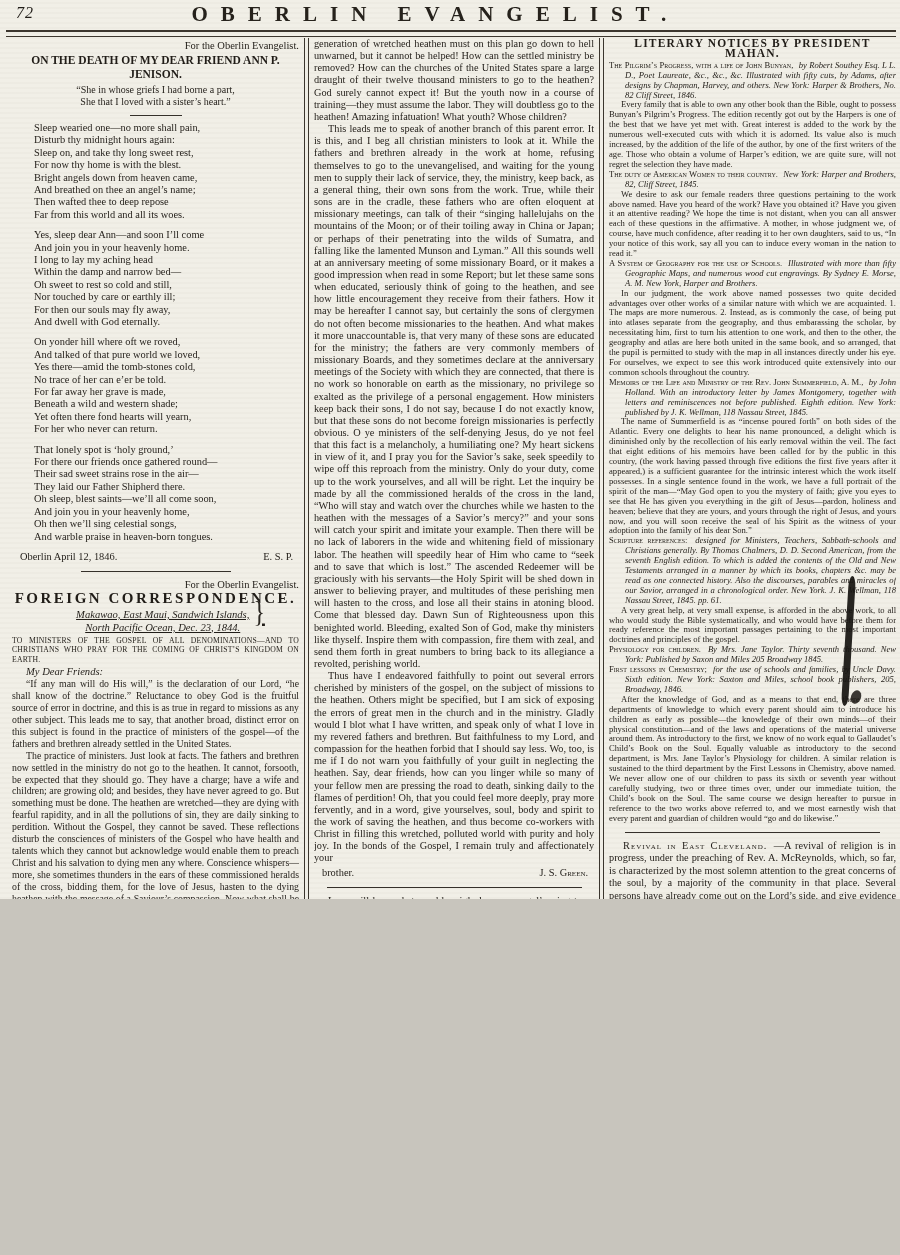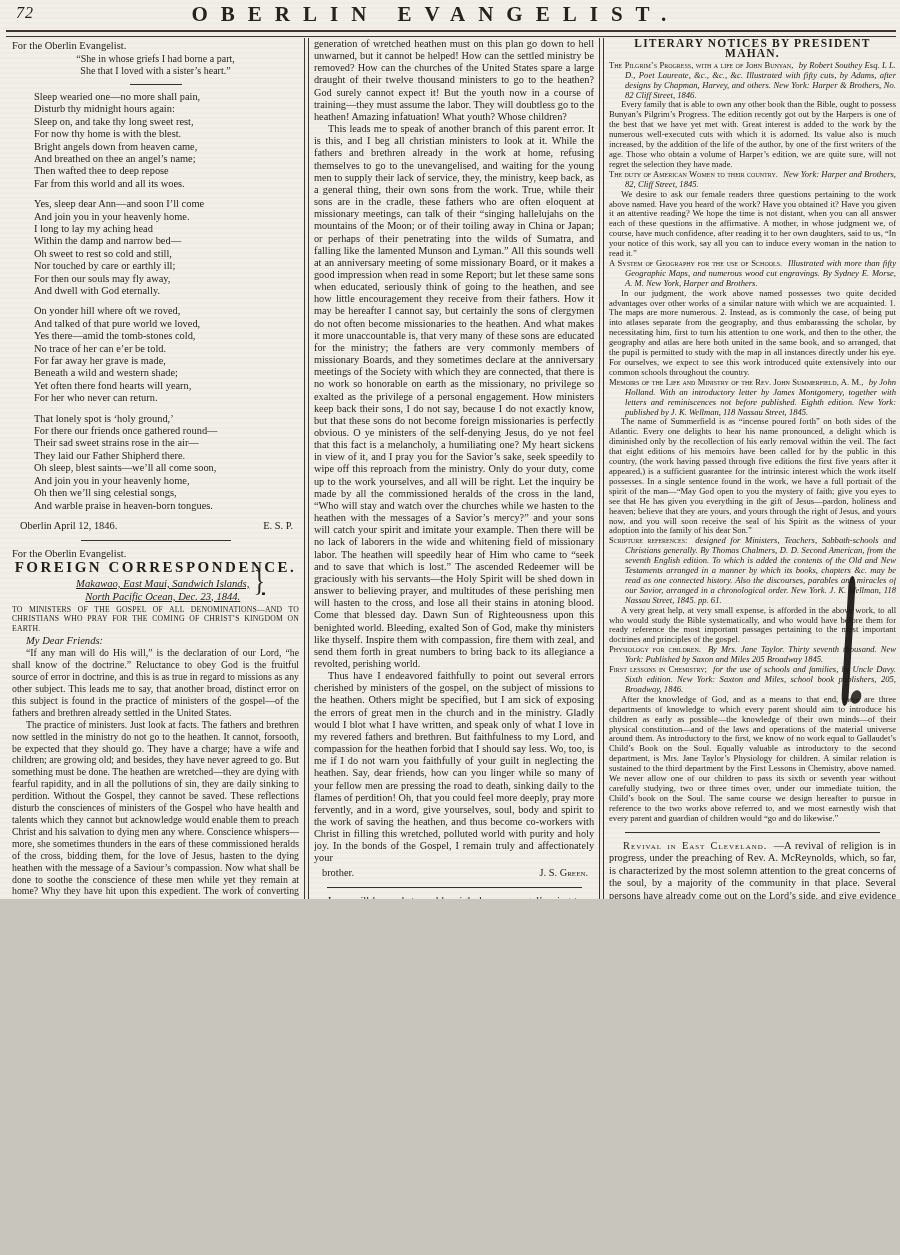--- a/index.html
+++ b/index.html
@@ -28,21 +28,21 @@
   .c2{width:285px;}
   .c3{width:292px;}
   .vrule{width:3px;border-left:1px solid #3a352d;border-right:1px solid #3a352d;margin:0 5px;background:#efede5;}
   .sc{font-variant:small-caps;}
   .it{font-style:italic;}
   .divider{height:0;border-top:1.5px solid #35302a;width:150px;margin:8px auto 7px auto;}
   .divider.short{width:52px;margin:6px auto;}
   .divider.long{width:255px;}
   
   .c1{font-size:9.8px;line-height:11.9px;}
-  .attrib{text-align:left;font-size:10.5px;margin:2px 0 1px 0;}
+  .attrib{text-align:right;font-size:10.5px;margin:2px 0 1px 0;}
   .poem-title{text-align:center;font-weight:bold;font-size:11.5px;line-height:14px;white-space:pre-line;margin:1px 0 3px 0;}
   .epigraph{text-align:center;font-size:10px;line-height:12.5px;white-space:pre-line;}
   .stanza{white-space:pre-line;font-size:10.4px;line-height:12.4px;margin:0 0 8px 22px;}
   .sigrow{display:flex;justify-content:space-between;font-size:10.4px;margin:2px 6px 0 8px;}
   .fc-title{text-align:center;font-weight:bold;font-size:15px;letter-spacing:2.5px;margin:2px 0 3px 0;}
   .fc-dateline{display:flex;justify-content:center;gap:4px;margin:0 0 2px 30px;text-decoration:underline;}
   .fc-dateline .dl{font-style:italic;font-size:10.6px;line-height:13px;white-space:pre-line;text-align:center;}
   .fc-brace{font-size:24px;font-weight:400;transform:scaleY(1.25);color:#2a2620;}
   .fc-address{font-size:7.7px;line-height:9.6px;text-align:justify;letter-spacing:.2px;margin:1px 0 2px 0;}
   .salutation{font-style:italic;font-size:10.6px;text-indent:14px;margin:1px 0 0 0;}
@@ -73,20 +73,22 @@
   <div class="hdr">
     <div class="pagenum">72</div>
     <div class="masthead">OBERLIN EVANGELIST.</div>
     <div class="hdr-rule"></div>
   </div>
 
   <div class="cols">
 
     <div class="col c1">
       <div class="attrib">For the Oberlin Evangelist.</div>
+      <div class="poem-title">ON THE DEATH OF MY DEAR FRIEND ANN P.
+JENISON.</div>
       <div class="epigraph">“She in whose griefs I had borne a part,
 She that I loved with a sister’s heart.”</div>
       <div class="divider short"></div>
       <div class="stanza">Sleep wearied one—no more shall pain,
 Disturb thy midnight hours again:
 Sleep on, and take thy long sweet rest,
 For now thy home is with the blest.
 Bright angels down from heaven came,
 And breathed on thee an angel’s name;
 Then wafted thee to deep repose

